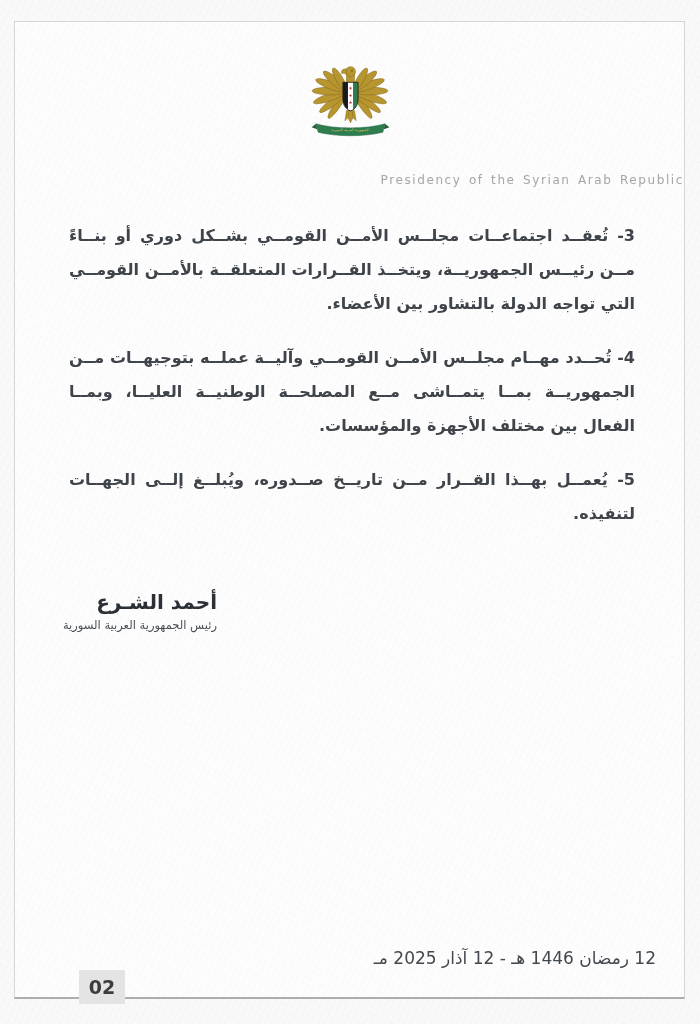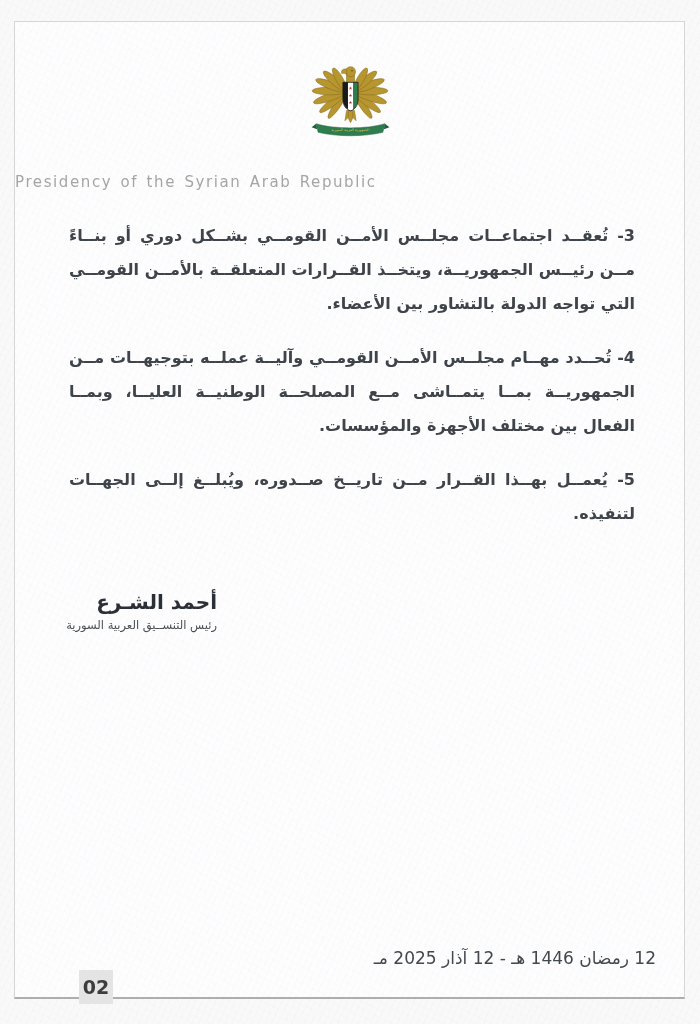--- a/index.html
+++ b/index.html
@@ -23,22 +23,22 @@
     border-bottom:2px solid #aeaeae;
   }
   .emblem-wrap { position:absolute; top:38px; left:50%; transform:translateX(-50%); width:96px; height:81px; }
   .title-ar {
     position:absolute; top:120px; left:0; width:100%;
     text-align:center; direction:rtl;
     font-size:17.5px; font-weight:bold; color:#3a3a3a;
   }
   .title-en {
     position:absolute; top:151px; left:0; width:100%;
-    text-align:left;
-    font-size:15px; letter-spacing:1.6px; word-spacing:2px; color:#a5a5a5;
+    text-align:right;
+    font-size:12px; letter-spacing:1.6px; word-spacing:2px; color:#a5a5a5;
   }
   .doc-body {
     position:absolute; top:197px; left:54px; width:566px;
     direction:rtl;
     font-size:16px; font-weight:600; color:#3f444a;
   }
   .para { margin-bottom:20px; }
   .pline {
     height:34px; line-height:34px; overflow:hidden;
     text-align:justify; text-align-last:justify;
@@ -48,21 +48,21 @@
     position:absolute; top:567px; left:42px; width:160px;
     text-align:right; direction:rtl;
   }
   .sig-name { font-size:20px; font-weight:bold; color:#2b3036; line-height:26px; }
   .sig-title { font-size:11.5px; color:#4a4f54; margin-top:3px; }
   .footer-date {
     position:absolute; top:926px; right:28px;
     direction:rtl; font-size:17px; color:#43484d;
   }
   .page-number {
-    position:absolute; top:948px; left:64px; width:34px; height:34px;
+    position:absolute; top:948px; left:64px; width:46px; height:34px;
     background:#e4e4e4;
     display:flex; align-items:center; justify-content:center;
     font-size:19px; font-weight:600; color:#3d3d3d;
     z-index:2;
   }
   .emblem-svg { width:100%; height:100%; display:block; }
 </style>
 </head>
 <body>
 
@@ -138,19 +138,19 @@
         <div class="pline last">الفعال بين مختلف الأجهزة والمؤسسات.</div>
       </div>
       <div class="para">
         <div class="pline">5- يُعمــل بهــذا القــرار مــن تاريــخ صــدوره، ويُبلــغ إلــى الجهــات المعنيــة</div>
         <div class="pline last">لتنفيذه.</div>
       </div>
     </div>
 
   <div class="signature">
     <div class="sig-name">أحمد الشـرع</div>
-    <div class="sig-title">رئيس التنســيق العربية السورية</div>
+    <div class="sig-title">رئيس الجمهورية العربية السورية</div>
   </div>
 
   <div class="footer-date">12 رمضان 1446 هـ - 12 آذار 2025 مـ</div>
   <div class="page-number">02</div>
 
 </div>
 
 </body></html>

